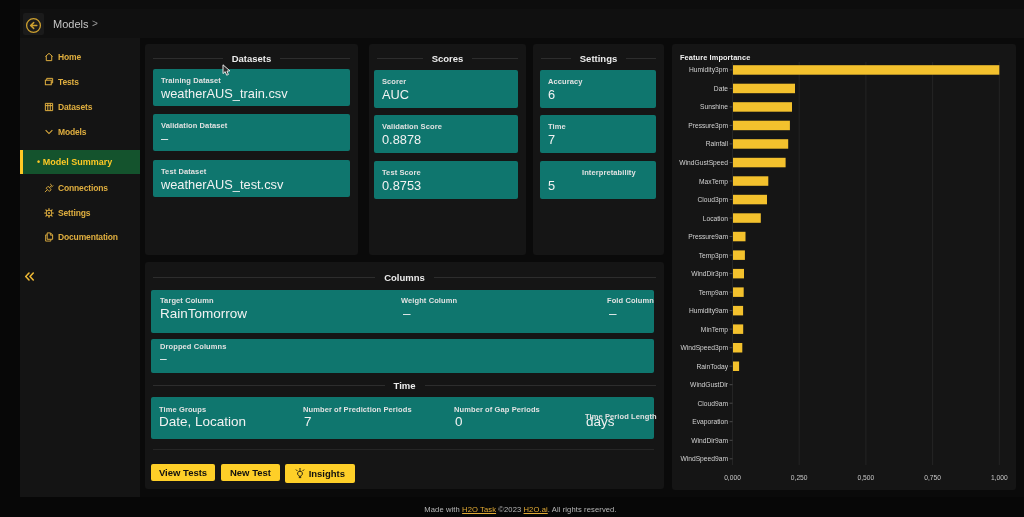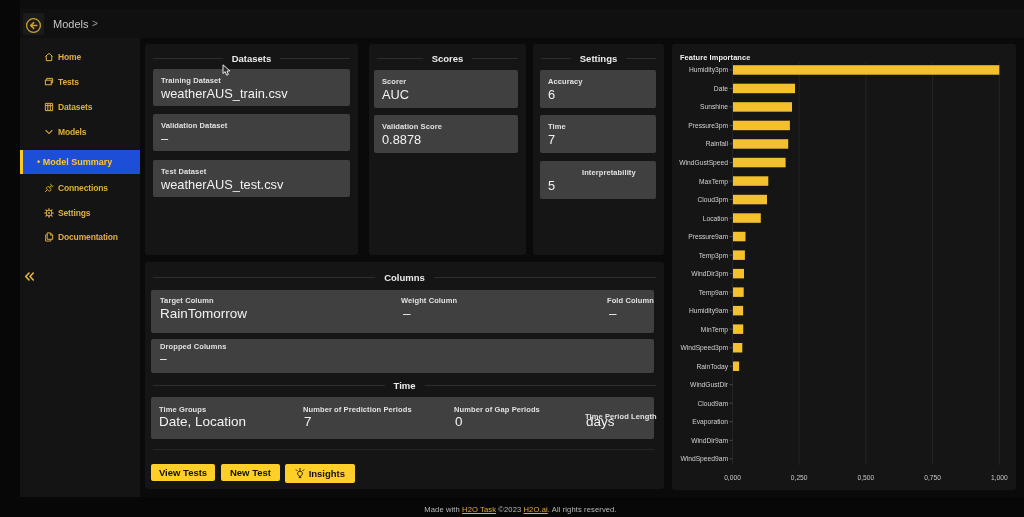--- a/index.html
+++ b/index.html
@@ -3,21 +3,21 @@
 <meta charset="utf-8">
 <style>
   html,body{margin:0;padding:0;}
   body{width:1024px;height:517px;background:#070707;font-family:"Liberation Sans",sans-serif;position:relative;overflow:hidden;}
   .abs{position:absolute;}
   .card{position:absolute;background:#151515;border-radius:3px;}
   .ctitle{position:absolute;left:8px;right:8px;display:flex;align-items:center;color:#ececec;font-size:9.5px;font-weight:bold;}
   .ctitle:before,.ctitle:after{content:"";flex:1;height:1px;background:#2d2d2d;}
   .ctitle:before{margin-right:9px;}
   .ctitle:after{margin-left:9px;}
-  .sub{position:absolute;background:#404040;border-radius:2px;text-decoration:underline;}
+  .sub{position:absolute;background:#0f766e;border-radius:2px;text-decoration:underline;}
   .lbl{font-size:7.5px;font-weight:bold;color:#e2e2e2;letter-spacing:.1px;white-space:nowrap;}
   .val{font-size:12.8px;color:#f2f2f2;white-space:nowrap;}
   .nav{position:absolute;left:0;width:120px;height:24px;display:flex;}
   .nav svg{margin-left:24px;flex:none;}
   .nav span{margin-left:4px;font-size:8.5px;font-weight:bold;color:#dfae3f;letter-spacing:-.15px;}
   .btn{position:absolute;background:#fecf28;border-radius:2px;color:#101010;font-size:9.5px;font-weight:bold;display:flex;align-items:center;justify-content:center;}
 </style>
 </head>
 <body>
 
@@ -56,21 +56,21 @@
       <path d="M1.5 1.5 H9.5 V9.5 H1.5 Z M1.5 4 H9.5 M4.2 1.5 V9.5 M6.9 1.5 V9.5" fill="none" stroke="#dfae3f" stroke-width="1.1"></path>
     </svg>
     <span>Datasets</span>
   </div>
   <div class="nav" style="top:126.5px;left:20px;">
     <svg width="10" height="10" viewBox="0 0 11 11">
       <path d="M1.8 3.5 L5.5 7.2 L9.2 3.5" fill="none" stroke="#dfae3f" stroke-width="1.2"></path>
     </svg>
     <span>Models</span>
   </div>
-  <div class="abs" style="left:20px;top:150px;width:120px;height:23.5px;background:#1d4ed8;border-left:3px solid #fec925;box-sizing:border-box;display:flex;align-items:center;">
+  <div class="abs" style="left:20px;top:150px;width:120px;height:23.5px;background:#14532d;border-left:3px solid #fec925;box-sizing:border-box;display:flex;align-items:center;">
     <span style="margin-left:14px;font-size:9px;font-weight:bold;color:#fec925;">• Model Summary</span>
   </div>
   <div class="nav" style="top:183px;left:20px;">
     <svg width="10" height="10" viewBox="0 0 11 11">
       <path d="M1.3 9.7 L3.2 7.8 M2.6 6.1 L4.9 8.4 a1.55 1.55 0 0 0 2.2 -2.2 L4.8 3.9 Z M6.3 4.6 L8 2.9 M8.1 4.7 L9.8 3 M7 1.2 L8.6 2.8" fill="none" stroke="#dfae3f" stroke-width="1" stroke-linejoin="round" stroke-linecap="round"></path>
     </svg>
     <span>Connections</span>
   </div>
   <div class="nav" style="top:207.5px;left:20px;">
     <svg width="10" height="10" viewBox="0 0 11 11">
@@ -118,20 +118,24 @@
 
   <div class="card" style="left:369px;top:44px;width:157px;height:211px;">
     <div class="ctitle" style="top:9px;">Scores</div>
     <div class="sub" style="left:5px;top:26px;width:144px;height:38px;">
       <div class="lbl" style="position:absolute;left:8px;top:7px;">Scorer</div>
       <div class="val" style="position:absolute;left:8px;top:17px;">AUC</div>
     </div>
     <div class="sub" style="left:5px;top:71px;width:144px;height:38px;">
       <div class="lbl" style="position:absolute;left:8px;top:7px;">Validation Score</div>
       <div class="val" style="position:absolute;left:8px;top:17px;">0.8878</div>
+    </div>
+    <div class="sub" style="left:5px;top:117px;width:144px;height:38px;">
+      <div class="lbl" style="position:absolute;left:8px;top:7px;">Test Score</div>
+      <div class="val" style="position:absolute;left:8px;top:17px;">0.8753</div>
     </div>
   </div>
 
   <div class="card" style="left:533px;top:44px;width:131px;height:211px;">
     <div class="ctitle" style="top:9px;">Settings</div>
     <div class="sub" style="left:7px;top:26px;width:116px;height:38px;">
       <div class="lbl" style="position:absolute;left:8px;top:7px;">Accuracy</div>
       <div class="val" style="position:absolute;left:8px;top:17px;">6</div>
     </div>
     <div class="sub" style="left:7px;top:71px;width:116px;height:38px;">

